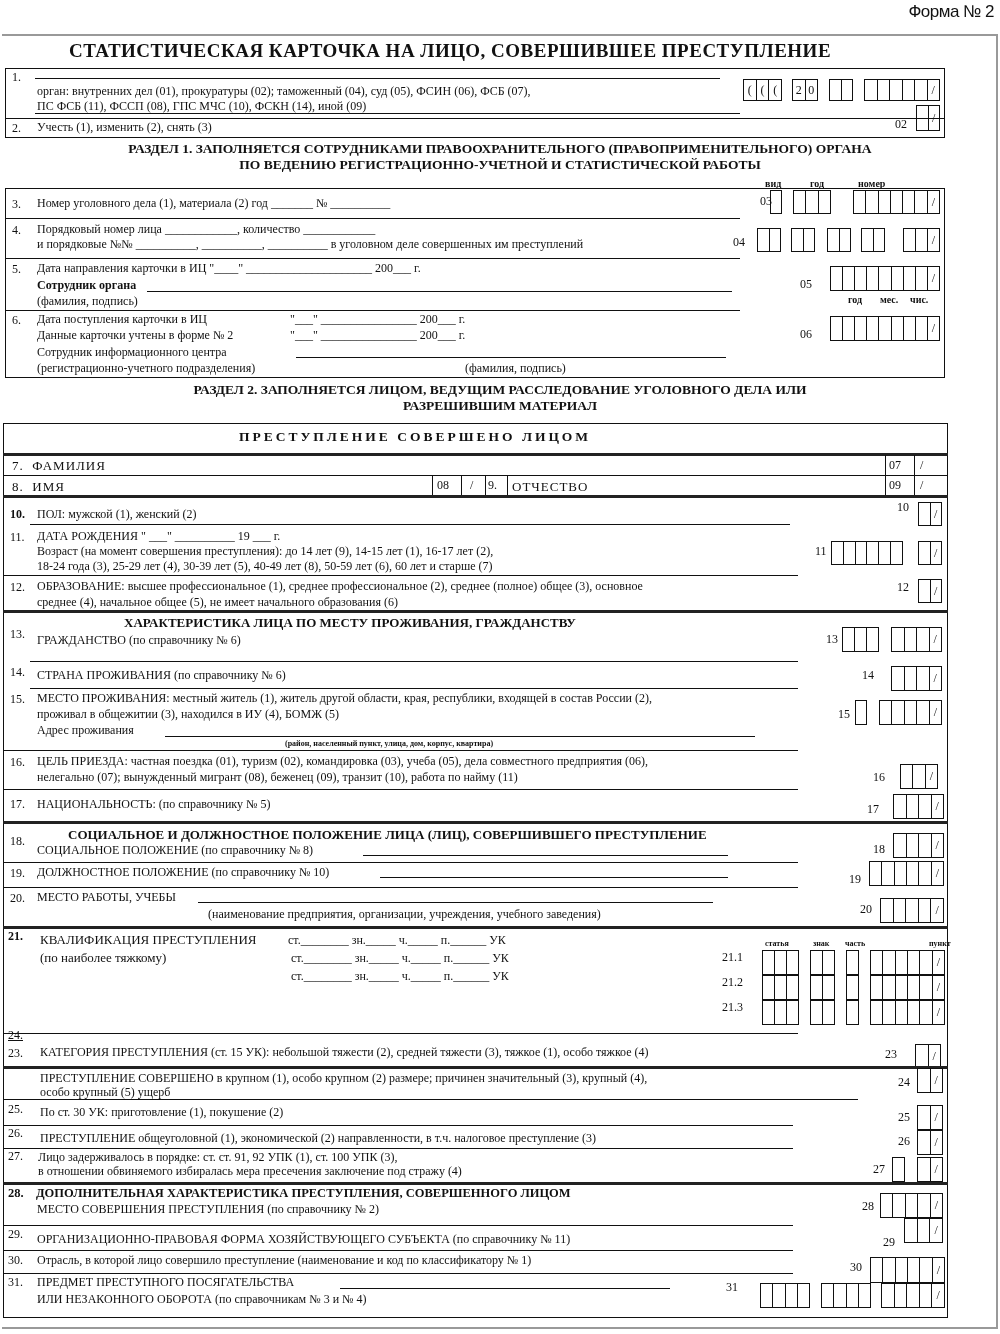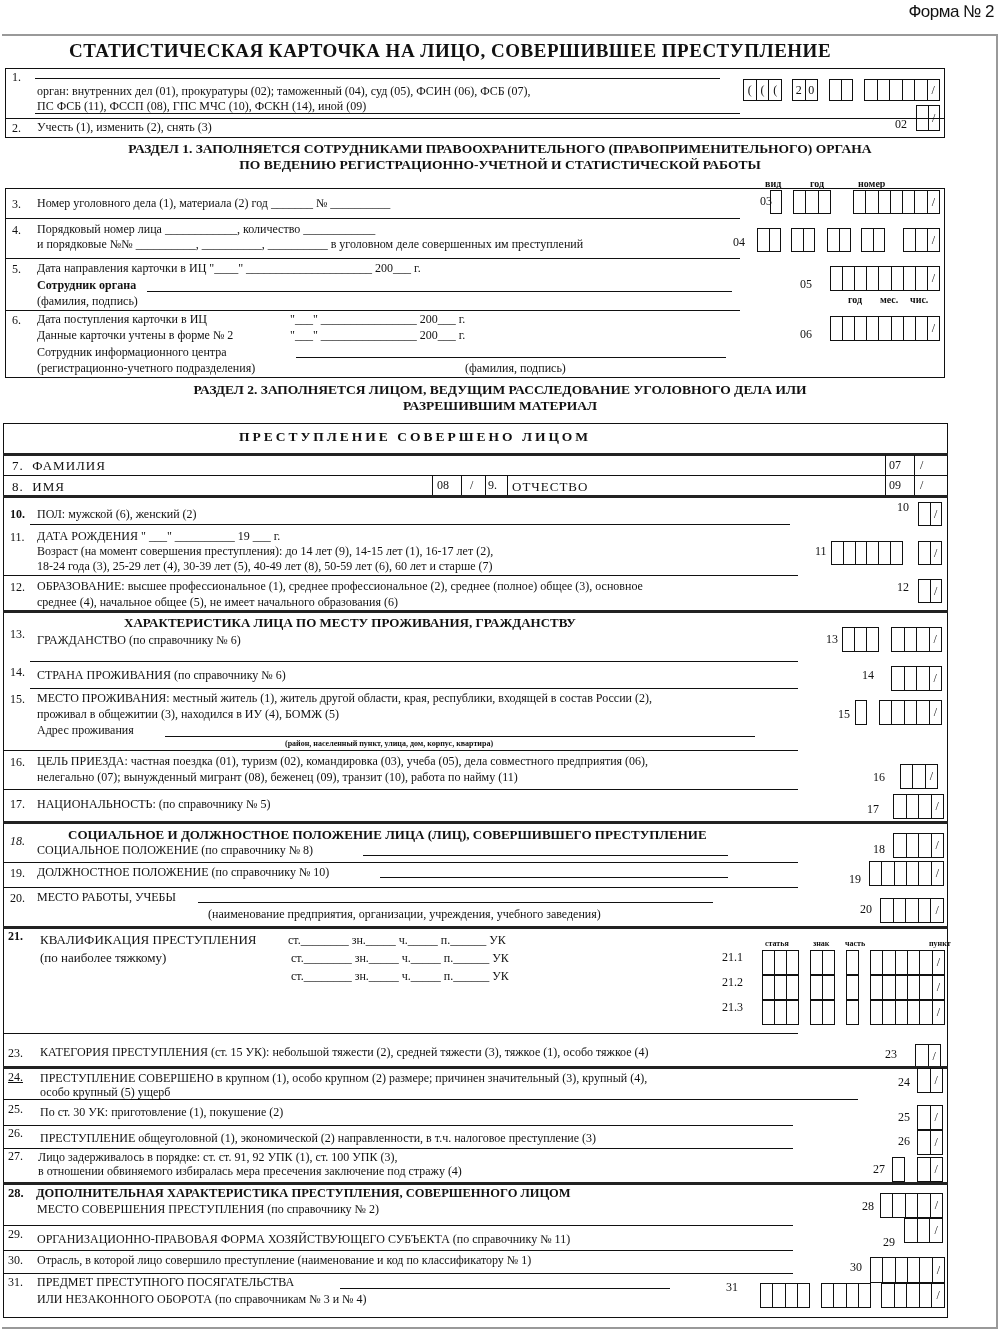--- a/index.html
+++ b/index.html
@@ -185,21 +185,21 @@
 <div class="abs" style="left:507px;top:475px;width:1px;height:20px;background:#111;"></div>
 <div class="abs code" style="left:437px;top:478px;">08</div>
 <div class="abs code" style="left:470px;top:478px;">/</div>
 <div class="abs code" style="left:488px;top:478px;">9.</div>
 <div class="abs cap" style="left:512px;top:479px;letter-spacing:1px;">ОТЧЕСТВО</div>
 <div class="abs code" style="left:889px;top:478px;">09</div>
 <div class="abs code" style="left:920px;top:478px;">/</div>
 <div class="abs hthick" style="left:3px;top:495px;width:945px;"></div>
 
 <div class="abs cap" style="left:10px;top:507px;font-weight:bold;font-size:12px;">10.</div>
-<div class="abs t" style="left:37px;top:507px;">ПОЛ: мужской (6), женский (2)</div>
+<div class="abs t" style="left:37px;top:507px;">ПОЛ: мужской (1), женский (2)</div>
 <div class="abs uline" style="left:30px;top:524px;width:760px;"></div>
 <div class="abs code" style="left:897px;top:500px;">10</div>
 <div class="cells" style="left:918px;top:502px;width:24px;height:24px;">
     <span></span>
     <span>/</span>
   </div>
 <div class="abs num" style="left:10px;top:530px;">11.</div>
 <div class="abs t" style="left:37px;top:529px;">ДАТА РОЖДЕНИЯ " ___" __________ 19 ___ г.</div>
 <div class="abs t" style="left:37px;top:544px;">Возраст (на момент совершения преступления): до 14 лет (9), 14-15 лет (1), 16-17 лет (2),</div>
 <div class="abs t" style="left:37px;top:559px;">18-24 года (3), 25-29 лет (4), 30-39 лет (5), 40-49 лет (8), 50-59 лет (6), 60 лет и старше (7)</div>
@@ -286,21 +286,21 @@
 <div class="abs code" style="left:867px;top:802px;">17</div>
 <div class="cells" style="left:893px;top:794px;width:51px;height:25px;">
     <span></span>
     <span></span>
     <span></span>
     <span>/</span>
   </div>
 <div class="abs hthick" style="left:3px;top:821px;width:945px;"></div>
 
 <div class="abs tb" style="left:68px;top:827px;">СОЦИАЛЬНОЕ И ДОЛЖНОСТНОЕ ПОЛОЖЕНИЕ ЛИЦА (ЛИЦ), СОВЕРШИВШЕГО ПРЕСТУПЛЕНИЕ</div>
-<div class="abs num" style="left:10px;top:834px;font-style:italic;">18.</div>
+<div class="abs num" style="left:10px;top:834px;">18.</div>
 <div class="abs t" style="left:37px;top:843px;">СОЦИАЛЬНОЕ ПОЛОЖЕНИЕ (по справочнику № 8)</div>
 <div class="abs uline" style="left:363px;top:855px;width:365px;"></div>
 <div class="abs code" style="left:873px;top:842px;">18</div>
 <div class="cells" style="left:893px;top:833px;width:51px;height:25px;">
     <span></span>
     <span></span>
     <span></span>
     <span>/</span>
   </div>
 <div class="abs hline" style="left:3px;top:862px;width:795px;"></div>
@@ -407,21 +407,21 @@
 <div class="abs hline" style="left:3px;top:1033px;width:795px;"></div>
 
 <div class="abs num" style="left:8px;top:1046px;">23.</div>
 <div class="abs t" style="left:40px;top:1045px;">КАТЕГОРИЯ ПРЕСТУПЛЕНИЯ (ст. 15 УК): небольшой тяжести (2), средней тяжести (3), тяжкое (1), особо тяжкое (4)</div>
 <div class="abs code" style="left:885px;top:1047px;">23</div>
 <div class="cells" style="left:915px;top:1044px;width:26px;height:24px;">
     <span></span>
     <span>/</span>
   </div>
 <div class="abs hthick" style="left:3px;top:1066px;width:945px;"></div>
-<div class="abs num" style="left:8px;top:1070px;text-decoration:underline;">24.</div>
+<div class="abs num" style="left:8px;top:1028px;text-decoration:underline;">24.</div>
 <div class="abs t" style="left:40px;top:1071px;">ПРЕСТУПЛЕНИЕ СОВЕРШЕНО в крупном (1), особо крупном (2) размере; причинен значительный (3), крупный (4),</div>
 <div class="abs t" style="left:40px;top:1085px;">особо крупный (5) ущерб</div>
 <div class="abs code" style="left:898px;top:1075px;">24</div>
 <div class="cells" style="left:917px;top:1068px;width:26px;height:25px;">
     <span></span>
     <span>/</span>
   </div>
 <div class="abs hline" style="left:3px;top:1099px;width:855px;"></div>
 <div class="abs num" style="left:8px;top:1102px;">25.</div>
 <div class="abs t" style="left:40px;top:1105px;">По ст. 30 УК: приготовление (1), покушение (2)</div>

